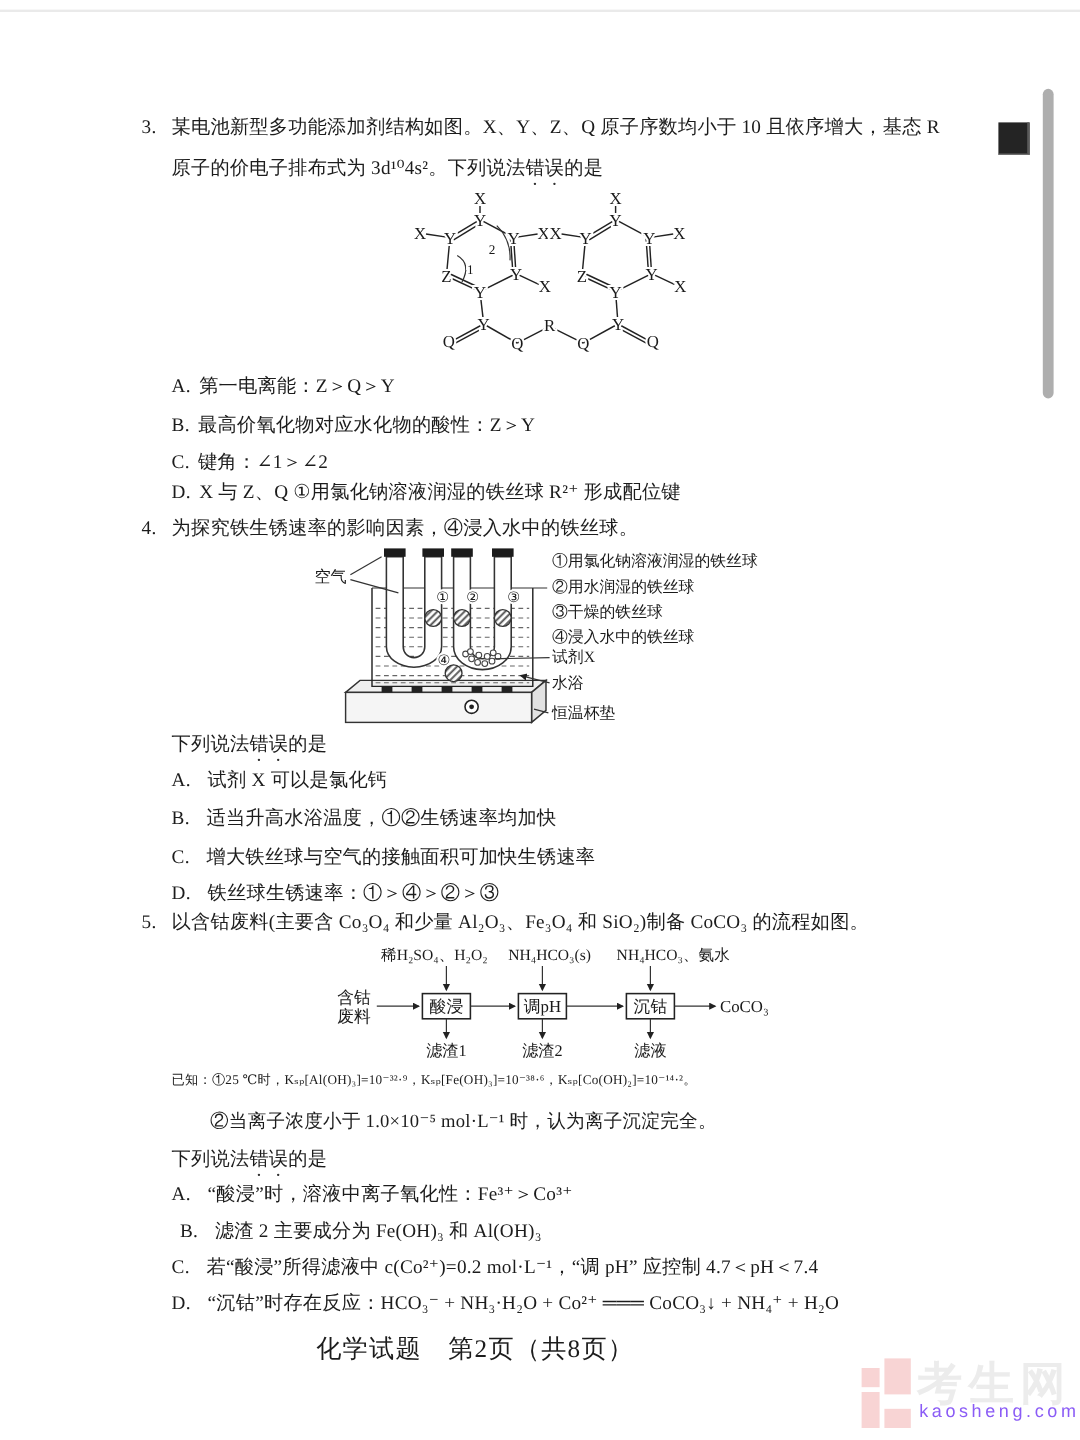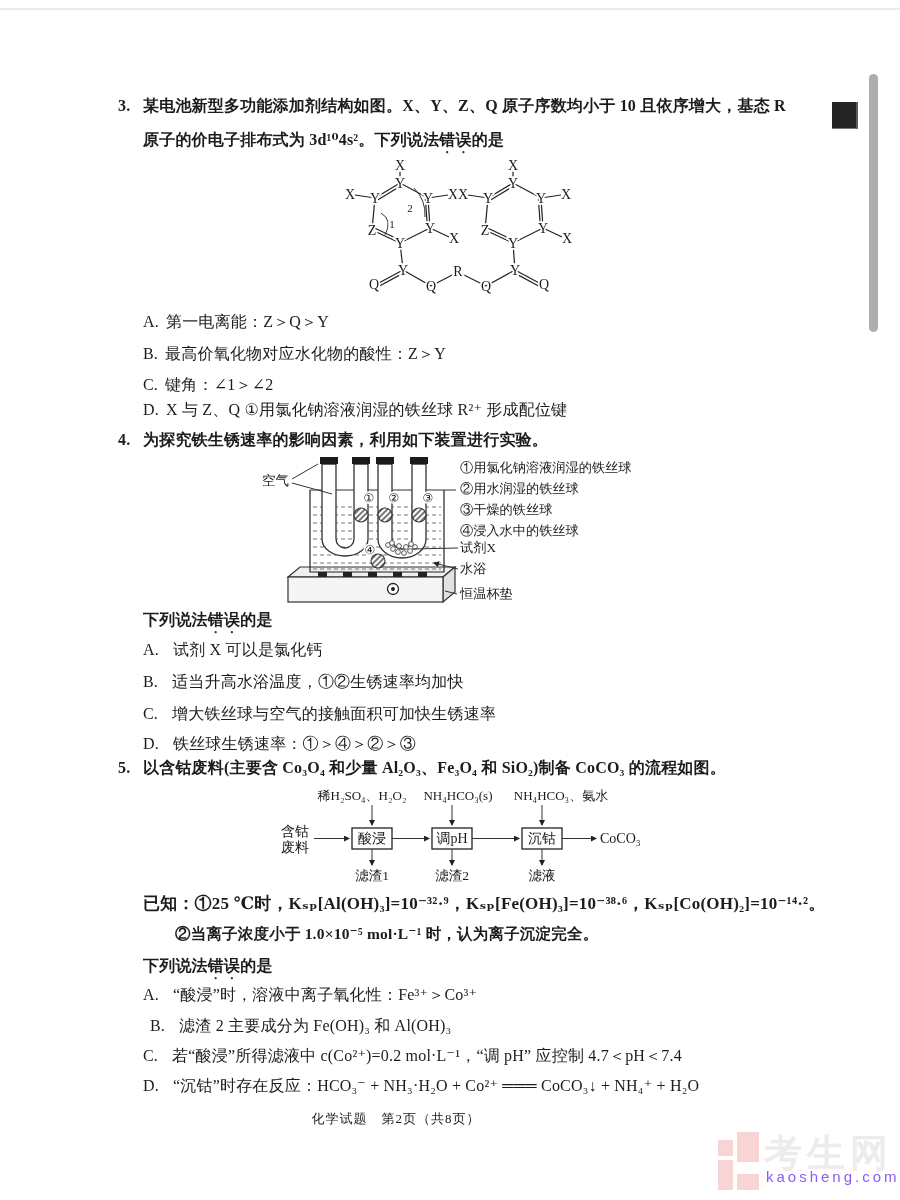--- a/index.html
+++ b/index.html
@@ -2,33 +2,33 @@
 <html><head>
 <meta charset="utf-8">
 <style>
   html,body{margin:0;padding:0;}
   body{
     width:900px;height:1200px;position:relative;background:#ffffff;
     font-family:"Liberation Serif","DejaVu Serif",serif;
     color:#1c1c1c;overflow:hidden;
   }
   .abs{position:absolute;white-space:nowrap;}
-  .q-line{font-size:16px;letter-spacing:.2px;font-weight:bold;}
+  .q-line{font-size:16px;letter-spacing:.2px;}
   .qnum{display:inline-block;width:25px;}
   .opt{font-size:16px;letter-spacing:.2px;}
   .opt .lbl{margin-right:7px;}
   .opt-wide .lbl{margin-right:14px;}
   .emph{
     text-emphasis:filled dot #333;-webkit-text-emphasis:filled dot #333;
     text-emphasis-position:under right;text-align:center;-webkit-text-emphasis-position:under right;
   }
   .topline{position:absolute;left:0;top:8px;width:900px;height:2px;background:#eaeaea;}
   .scroll-thumb{position:absolute;left:869px;top:74px;width:9px;height:258px;background:#aeaeae;border-radius:5px;}
   .dark-square{position:absolute;left:832px;top:102px;width:24px;height:26px;background:#242424;border-right:2px solid #5a5a5a;border-bottom:1px solid #777;}
-  .footer{font-size:13px;letter-spacing:1px;left:0;width:792px;text-align:center;top:1110px;}
+  .footer{font-size:21px;letter-spacing:1px;left:0;width:792px;text-align:center;top:1110px;}
   
   .wm-block{position:absolute;background:#f8d4d4;}
   .wm-name{position:absolute;left:764px;top:1128px;font-size:38px;font-weight:bold;color:#ececec;letter-spacing:5px;font-family:"Liberation Sans","DejaVu Sans",sans-serif;text-align:right;}
   .wm-domain{position:absolute;left:766px;top:1168px;font-size:15px;color:#8b5cf6;letter-spacing:3px;font-family:"Liberation Sans","DejaVu Sans",sans-serif;}
   svg text{font-family:"Liberation Serif","DejaVu Serif",serif;fill:#1a1a1a;}
   svg .halo{stroke:#fff;stroke-width:3.5;paint-order:stroke;}
   svg .bond{stroke:#222;stroke-width:1.2;fill:none;}
   svg .thin{stroke:#333;stroke-width:1;fill:none;}
 </style>
 </head>
@@ -135,21 +135,21 @@
     <text x="132" y="54">2</text>
   </g>
 </svg>
 
 <div class="abs opt" style="left:143px;top:312px"><span class="lbl">A.</span><span>第一电离能：Z＞Q＞Y</span></div>
 <div class="abs opt" style="left:143px;top:344px"><span class="lbl">B.</span><span>最高价氧化物对应水化物的酸性：Z＞Y</span></div>
 <div class="abs opt" style="left:143px;top:375px"><span class="lbl">C.</span><span>键角：∠1＞∠2</span></div>
 <div class="abs opt" style="left:143px;top:400px"><span class="lbl">D.</span><span>X 与 Z、Q ①用氯化钠溶液润湿的铁丝球 R²⁺ 形成配位键</span></div>
 
 <div class="abs q-line" style="left:118px;top:430px">
-  <span class="qnum">4.</span><span>为探究铁生锈速率的影响因素，利用如下装置进行实验。</span>
+  <span class="qnum">4.</span><span>为探究铁生锈速率的影响因素，④浸入水中的铁丝球。</span>
 </div>
 
 <svg class="abs" style="left:248px;top:455px" width="420" height="155" viewBox="0 0 420 155">
   <defs>
     <pattern id="hatchp" width="4" height="4" patternUnits="userSpaceOnUse" patternTransform="rotate(45)">
       <rect width="4" height="4" fill="#fff"></rect>
       <line x1="1" y1="0" x2="1" y2="4" stroke="#555" stroke-width="1.6"></line>
     </pattern>
     <marker id="arr" markerWidth="7" markerHeight="7" refX="5" refY="3" orient="auto">
       <path d="M0,0 L6,3 L0,6 Z" fill="#222"></path>
@@ -305,21 +305,21 @@
     <line x1="192" y1="65" x2="192" y2="81" marker-end="url(#arr2)"></line>
     <line x1="282" y1="65" x2="282" y2="81" marker-end="url(#arr2)"></line>
   </g>
   <g font-size="13.5" text-anchor="middle">
     <text x="112" y="96">滤渣1</text>
     <text x="192" y="96">滤渣2</text>
     <text x="282" y="96">滤液</text>
   </g>
 </svg>
 
-<div class="abs q-line" style="left:143px;top:892px;font-size:17px">已知：①25 ℃时，Kₛₚ[Al(OH)₃]=10⁻³²·⁹，Kₛₚ[Fe(OH)₃]=10⁻³⁸·⁶，Kₛₚ[Co(OH)₂]=10⁻¹⁴·²。</div>
+<div class="abs q-line" style="left:143px;top:892px;font-size:11px">已知：①25 ℃时，Kₛₚ[Al(OH)₃]=10⁻³²·⁹，Kₛₚ[Fe(OH)₃]=10⁻³⁸·⁶，Kₛₚ[Co(OH)₂]=10⁻¹⁴·²。</div>
 <div class="abs q-line" style="left:175px;top:924px;font-size:15.5px">②当离子浓度小于 1.0×10⁻⁵ mol·L⁻¹ 时，认为离子沉淀完全。</div>
 
 <div class="abs q-line" style="left:143px;top:956px">
   <span>下列说法</span><span class="emph">错误</span><span>的是</span>
 </div>
 <div class="abs opt opt-wide" style="left:143px;top:985px"><span class="lbl">A.</span><span>“酸浸”时，溶液中离子氧化性：Fe³⁺＞Co³⁺</span></div>
 <div class="abs opt opt-wide" style="left:150px;top:1016px"><span class="lbl">B.</span><span>滤渣 2 主要成分为 Fe(OH)₃ 和 Al(OH)₃</span></div>
 <div class="abs opt opt-wide" style="left:143px;top:1046px"><span class="lbl">C.</span><span>若“酸浸”所得滤液中 c(Co²⁺)=0.2 mol·L⁻¹，“调 pH” 应控制 4.7＜pH＜7.4</span></div>
 <div class="abs opt opt-wide" style="left:143px;top:1076px"><span class="lbl">D.</span><span>“沉钴”时存在反应：HCO₃⁻ + NH₃·H₂O + Co²⁺ ═══ CoCO₃↓ + NH₄⁺ + H₂O</span></div>
 

